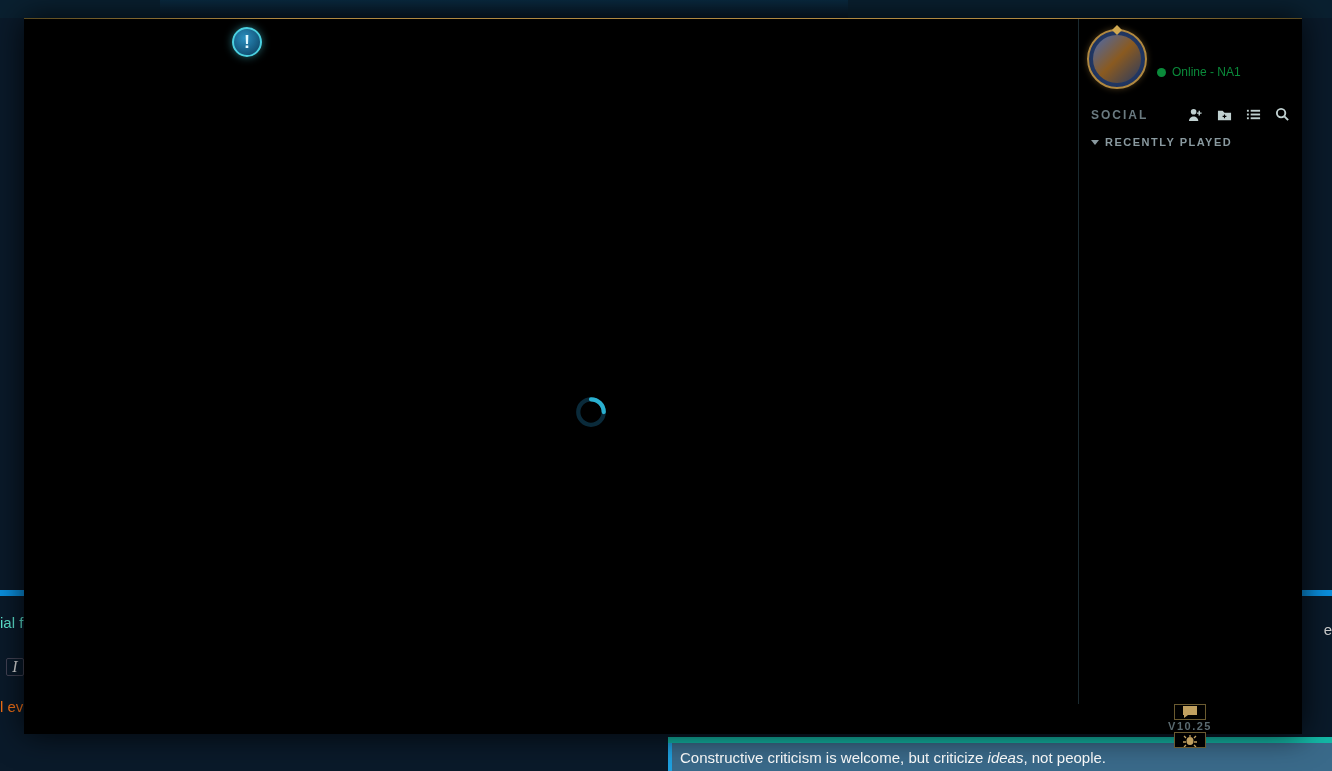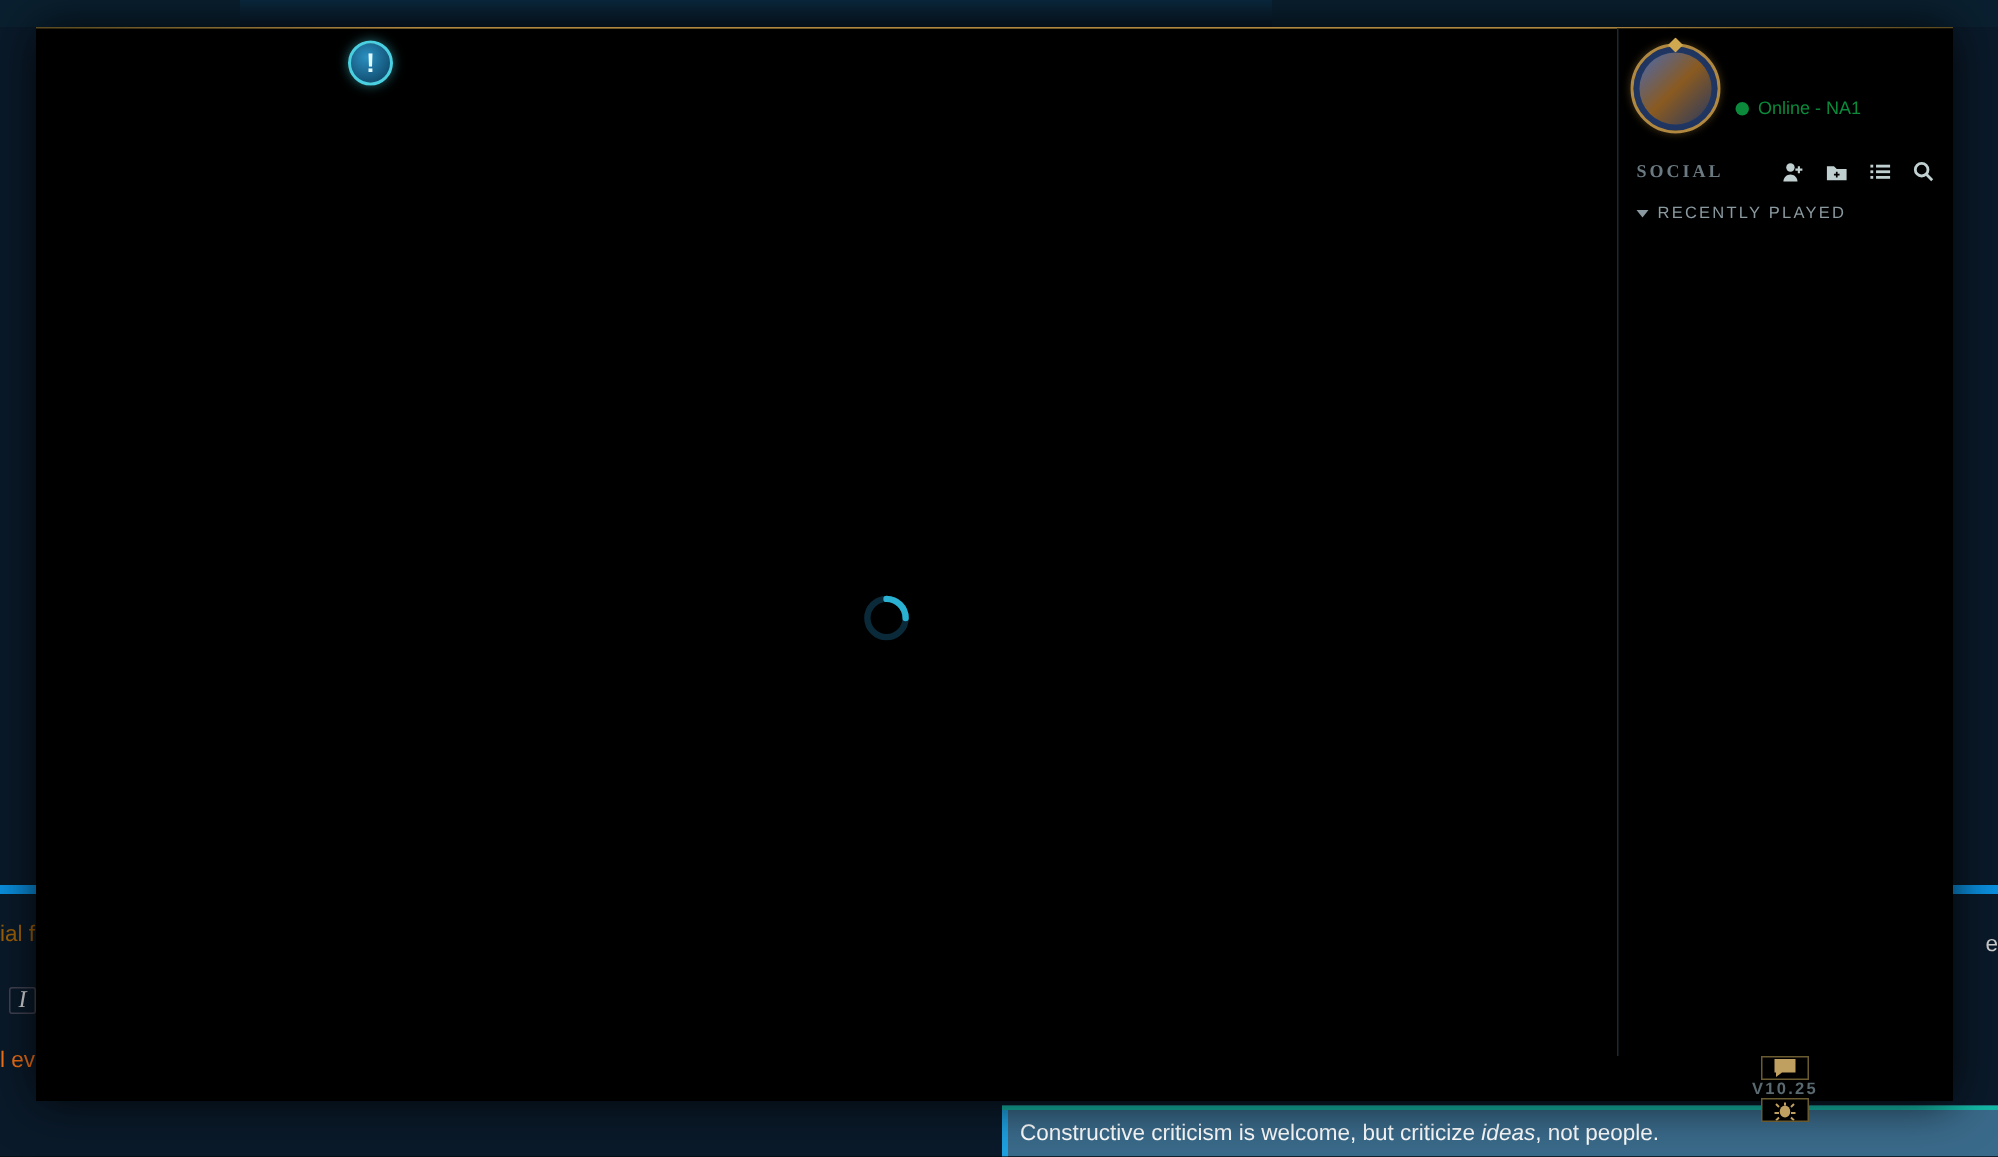--- a/index.html
+++ b/index.html
@@ -13,42 +13,42 @@
   }
   .bg-stripe-top {
     position: absolute; top: 0; left: 160px; width: 688px; height: 18px;
     background: linear-gradient(to bottom, #0a2a40, #0a1a2a);
   }
   .bg-stripe-blue {
     position: absolute; top: 590px; left: 0; width: 100%; height: 6px;
     background: #0a90e0;
   }
   .bg-text-1 {
-    position: absolute; top: 614px; left: 0px; color: #a16207; font-size: 15px;
+    position: absolute; top: 614px; left: 0px; color: #5eead4; font-size: 15px;
     white-space: nowrap;
   }
   .bg-text-2 {
     position: absolute; top: 698px; left: 0px; color: #f97316; font-size: 15px;
     white-space: nowrap;
   }
   .bg-text-3 {
     position: absolute; top: 621px; right: 0px; color: #d0d0d0; font-size: 15px;
   }
   .bg-italic-icon {
     position: absolute; top: 658px; left: 6px; width: 18px; height: 18px;
     color: #ddd; font-style: italic; font-family: Georgia, serif; font-size: 16px;
     border: 1px solid #445; border-radius: 2px; text-align: center; line-height: 16px;
   }
 
   
   .tip-bar {
     position: absolute; bottom: 0; left: 668px; right: 0; height: 34px;
     background: #3a6a8a; color: #fff; font-size: 15px;
     display: flex; align-items: center; padding-left: 12px;
-    border-top: 3px solid #14b8a6;
+    border-top: 6px solid #14b8a6;
   }
   .tip-bar .accent { width: 4px; height: 100%; background: #1ea0e0; position: absolute; left: 0; top: 0; }
   .tip-bar em { font-style: italic; }
 
   
   .modal {
     position: absolute; top: 18px; left: 24px; width: 1278px; height: 716px;
     background: #000; border-top: 1px solid #5a4a20;
     box-shadow: 0 0 30px rgba(0,0,0,0.8);
     display: flex; flex-direction: column;
@@ -107,30 +107,30 @@
   }
   .status-line { display: flex; align-items: center; gap: 6px; font-size: 12px; color: #0a8a3a; margin-top: 26px; }
   .status-dot { width: 9px; height: 9px; border-radius: 50%; background: #0a8a3a; }
 
   
   .social-header {
     display: flex; align-items: center; justify-content: space-between;
     padding: 14px 12px 6px 12px;
   }
   .social-title {
-    font-size: 12px; letter-spacing: 2px; color: #6a7a80; font-weight: 600; font-family: Liberation Serif, serif;
+    font-size: 12px; letter-spacing: 2px; color: #6a7a80; font-weight: 600;
   }
   .social-actions { display: flex; gap: 14px; align-items: center; }
   .social-ico { width: 15px; height: 15px; color: #c0d0d0; cursor: pointer; }
   .social-ico svg { width: 100%; height: 100%; display: block; }
 
   
   .group-header {
     display: flex; align-items: center; gap: 6px; padding: 8px 12px;
-    font-size: 11px; letter-spacing: 1.5px; color: #8a9aa0; font-weight: 400;
+    font-size: 11px; letter-spacing: 1.5px; color: #8a9aa0; font-weight: 700;
     cursor: pointer;
   }
   .caret-down {
     width: 0; height: 0; border-left: 4px solid transparent; border-right: 4px solid transparent;
     border-top: 5px solid #8a9aa0;
   }
 
   
   .modal-footer {
     position: absolute; bottom: 0; right: 0; width: 224px; height: 30px;

